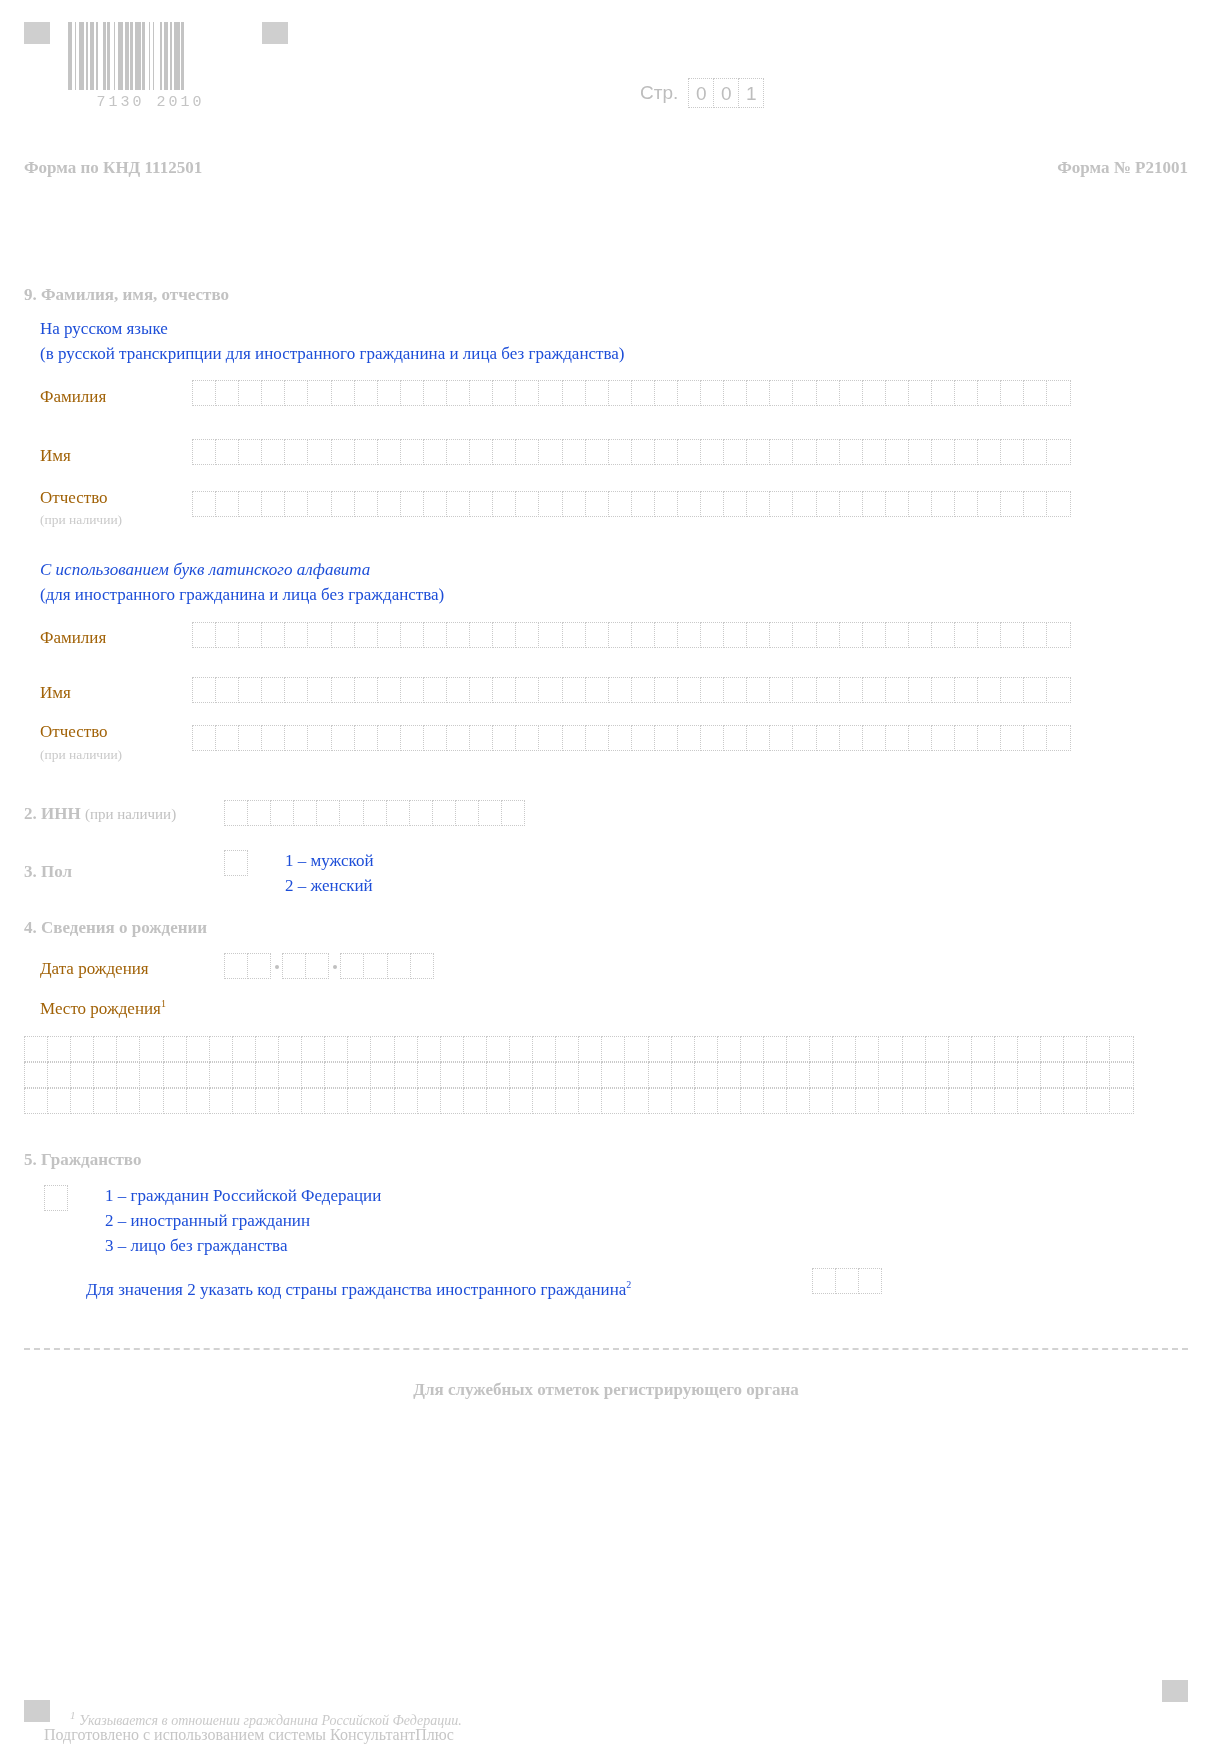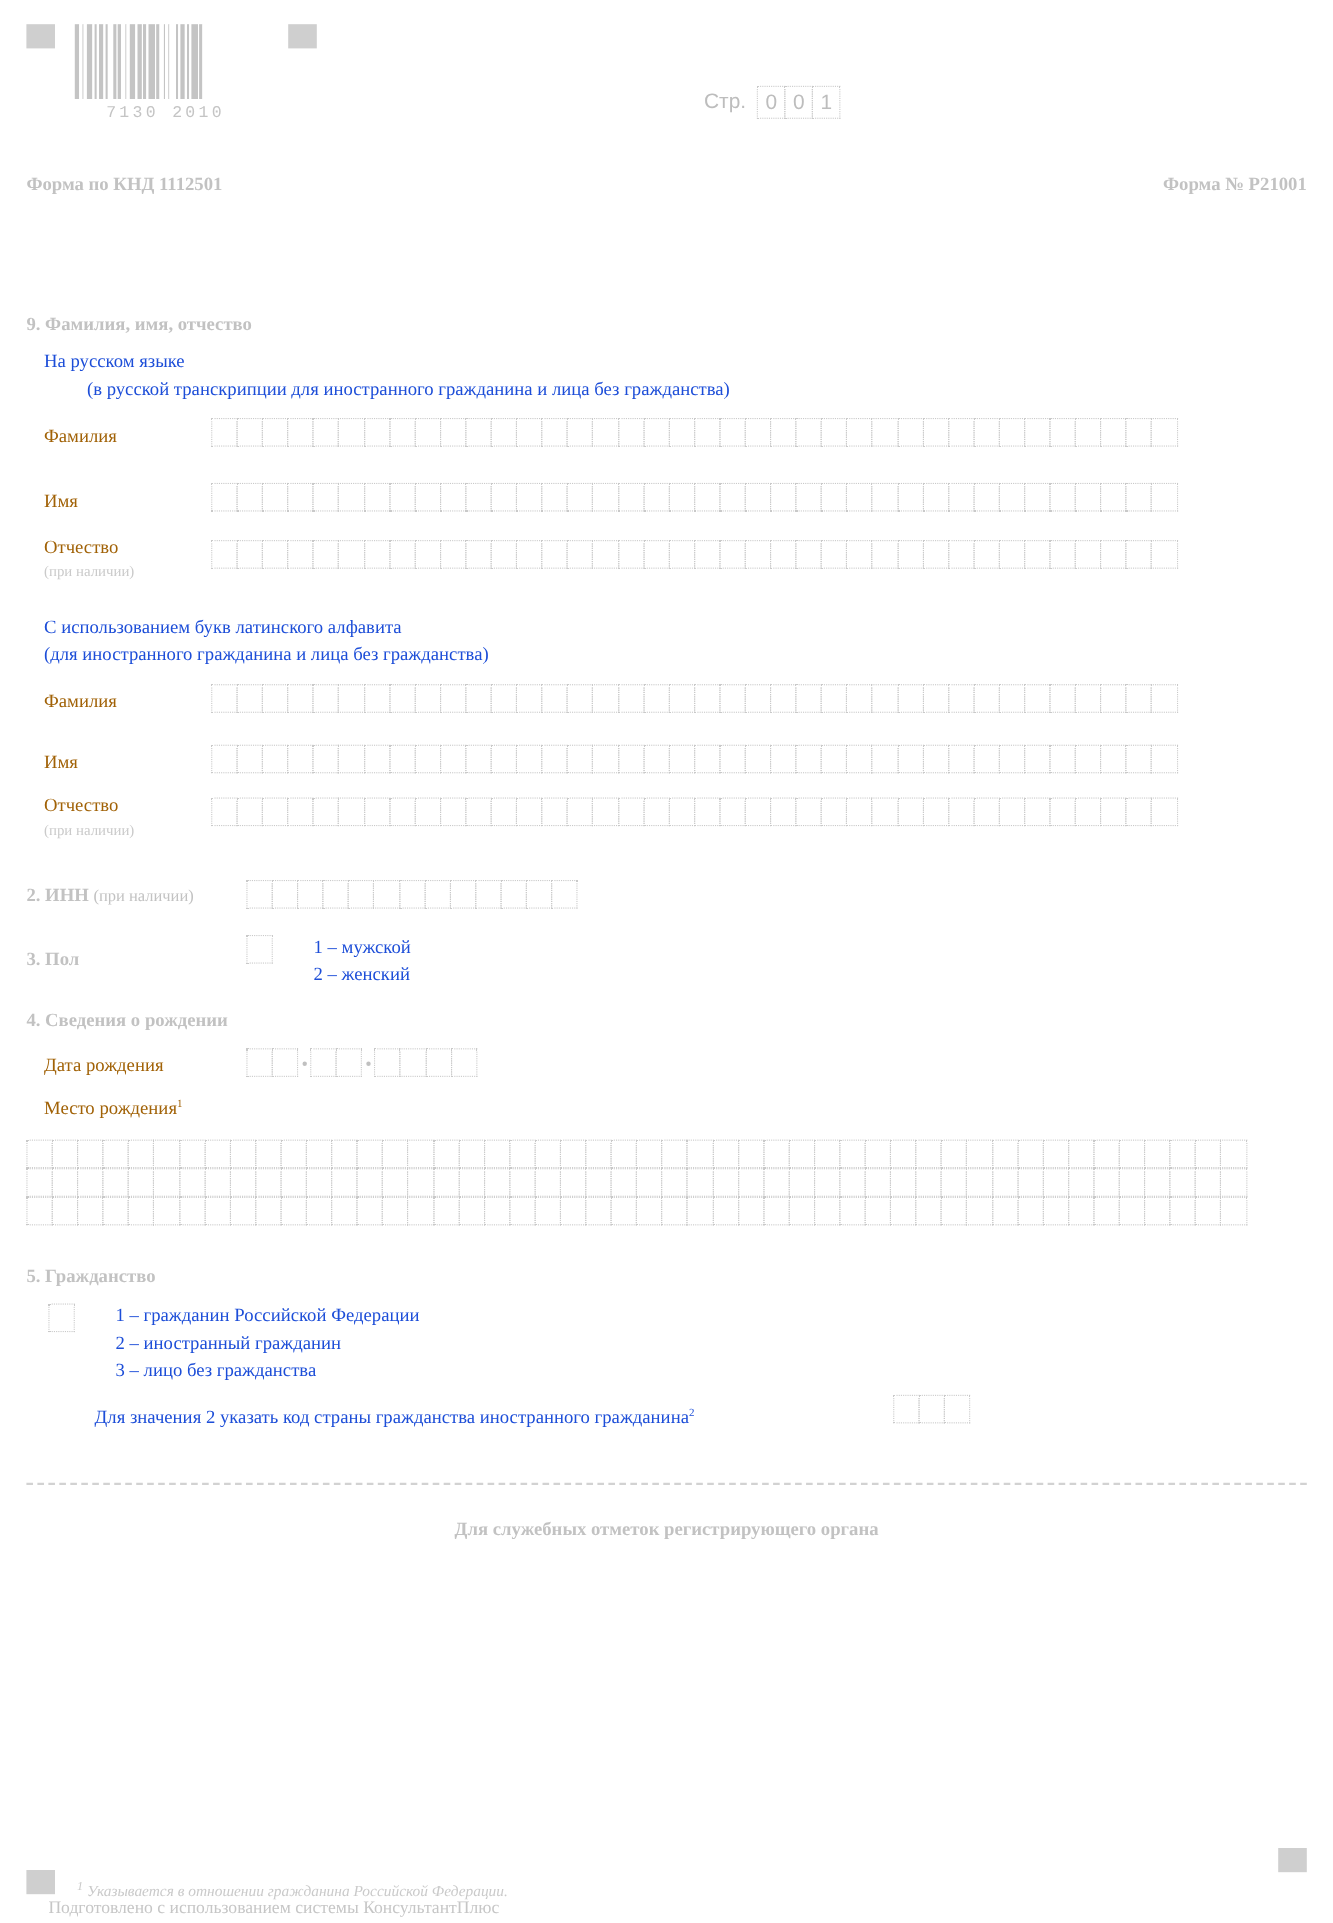--- a/index.html
+++ b/index.html
@@ -278,21 +278,21 @@
         <span class="cell">1</span>
       </span>
   </div>
 
   <div class="knd">Форма по КНД 1112501</div>
   <div class="formno">Форма № Р21001</div>
 
 
   <div class="sec" style="left:24px; top:285px;">9. Фамилия, имя, отчество</div>
   <div class="txt" style="left:40px; top:316px;">На русском языке</div>
-  <div class="txt" style="left:40px; top:341px;margin-left:39px;">(в русской транскрипции для иностранного гражданина и лица без гражданства)</div>
+  <div class="txt" style="left:40px; top:341px;">(в русской транскрипции для иностранного гражданина и лица без гражданства)</div>
 
   <div class="lbl-fld" style="left:40px; top:387px;">Фамилия</div>
   <div class="row" style="left:192px; top:380px;">
       <span class="cell"></span>
       <span class="cell"></span>
       <span class="cell"></span>
       <span class="cell"></span>
       <span class="cell"></span>
       <span class="cell"></span>
       <span class="cell"></span>
@@ -407,21 +407,21 @@
       <span class="cell"></span>
       <span class="cell"></span>
       <span class="cell"></span>
       <span class="cell"></span>
       <span class="cell"></span>
       <span class="cell"></span>
       <span class="cell"></span>
       <span class="cell"></span>
     </div>
 
-  <div class="txt" style="left:40px; top:557px;">С использованием букв латинского алфавита</div>
+  <div class="txt" style="left:40px; top:557px;font-style:italic;">С использованием букв латинского алфавита</div>
   <div class="txt" style="left:40px; top:582px;">(для иностранного гражданина и лица без гражданства)</div>
 
   <div class="lbl-fld" style="left:40px; top:628px;">Фамилия</div>
   <div class="row" style="left:192px; top:622px;">
       <span class="cell"></span>
       <span class="cell"></span>
       <span class="cell"></span>
       <span class="cell"></span>
       <span class="cell"></span>
       <span class="cell"></span>

